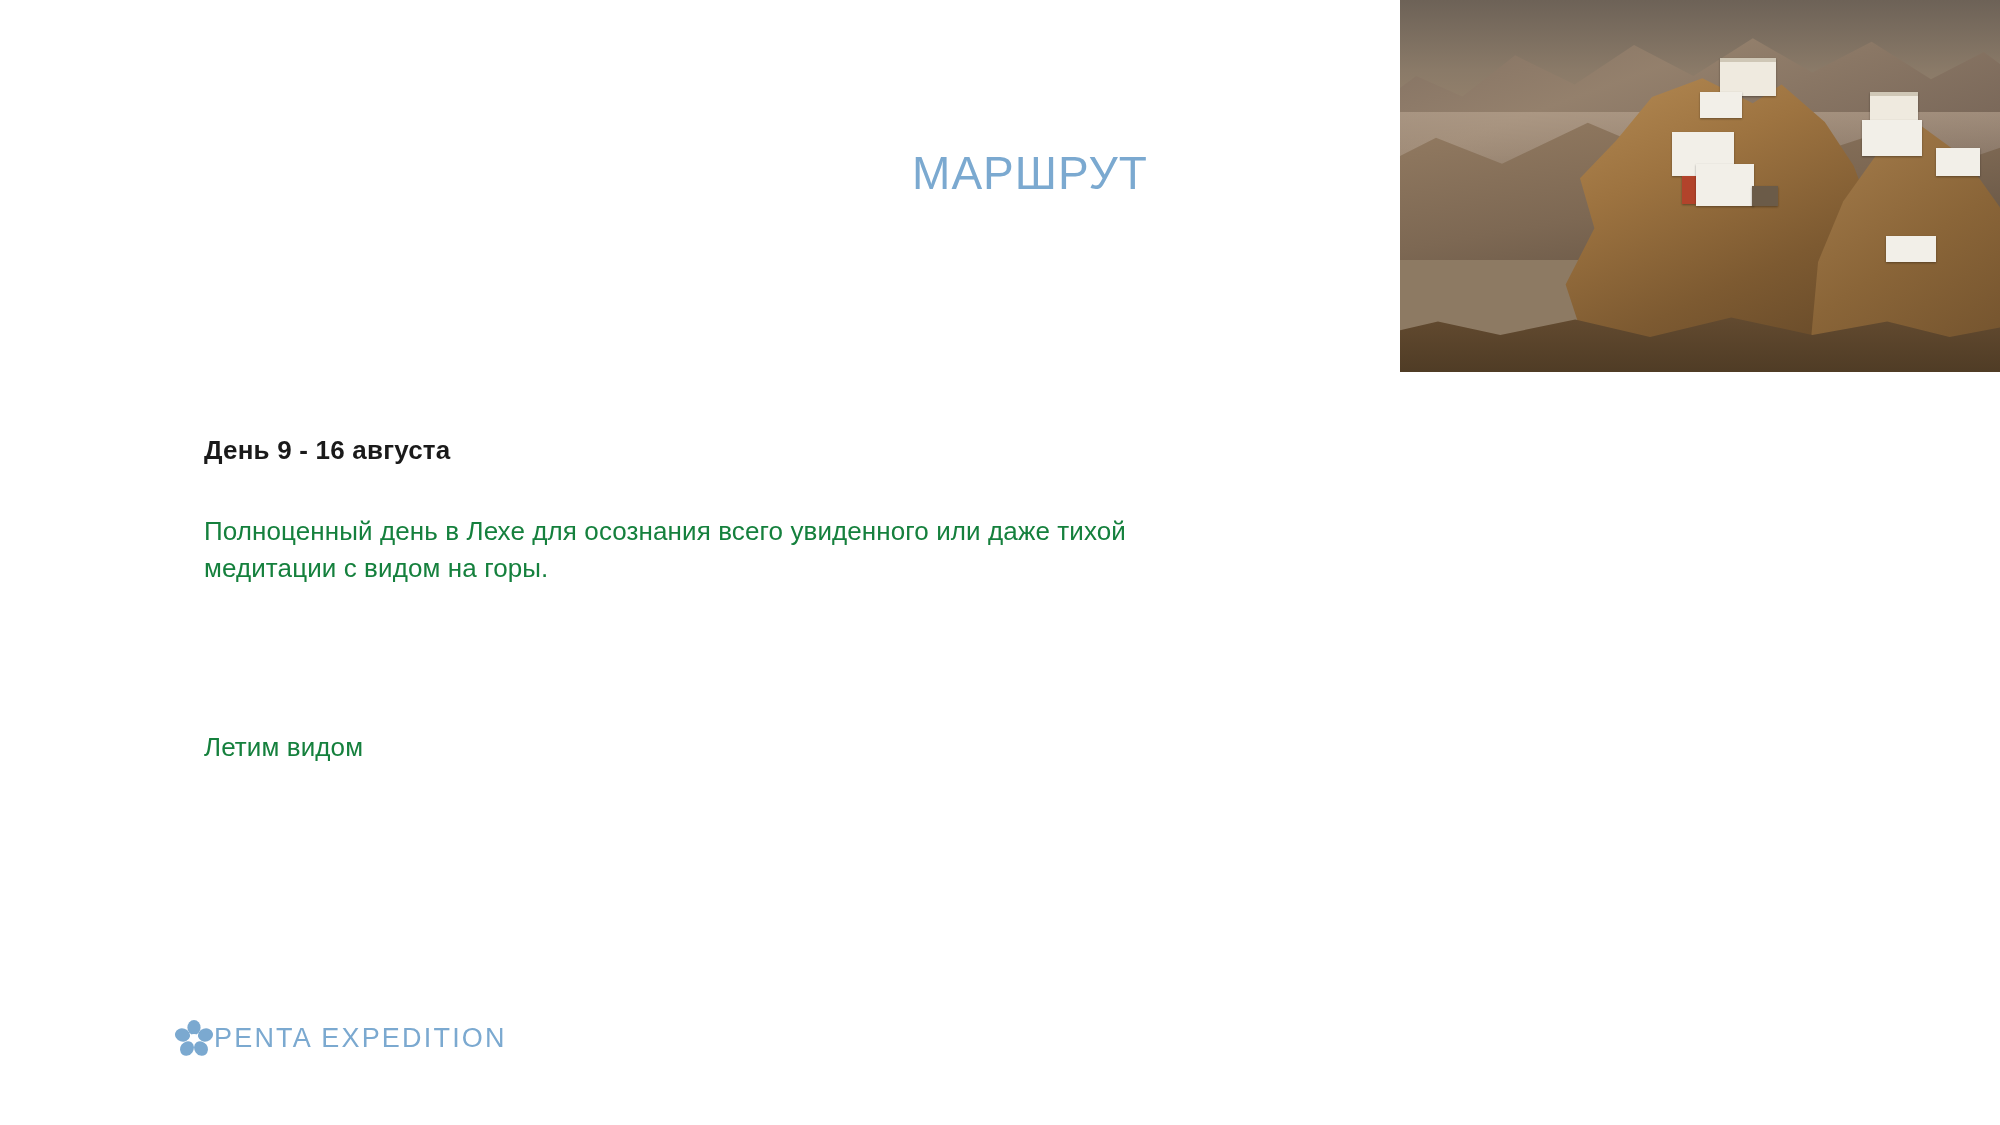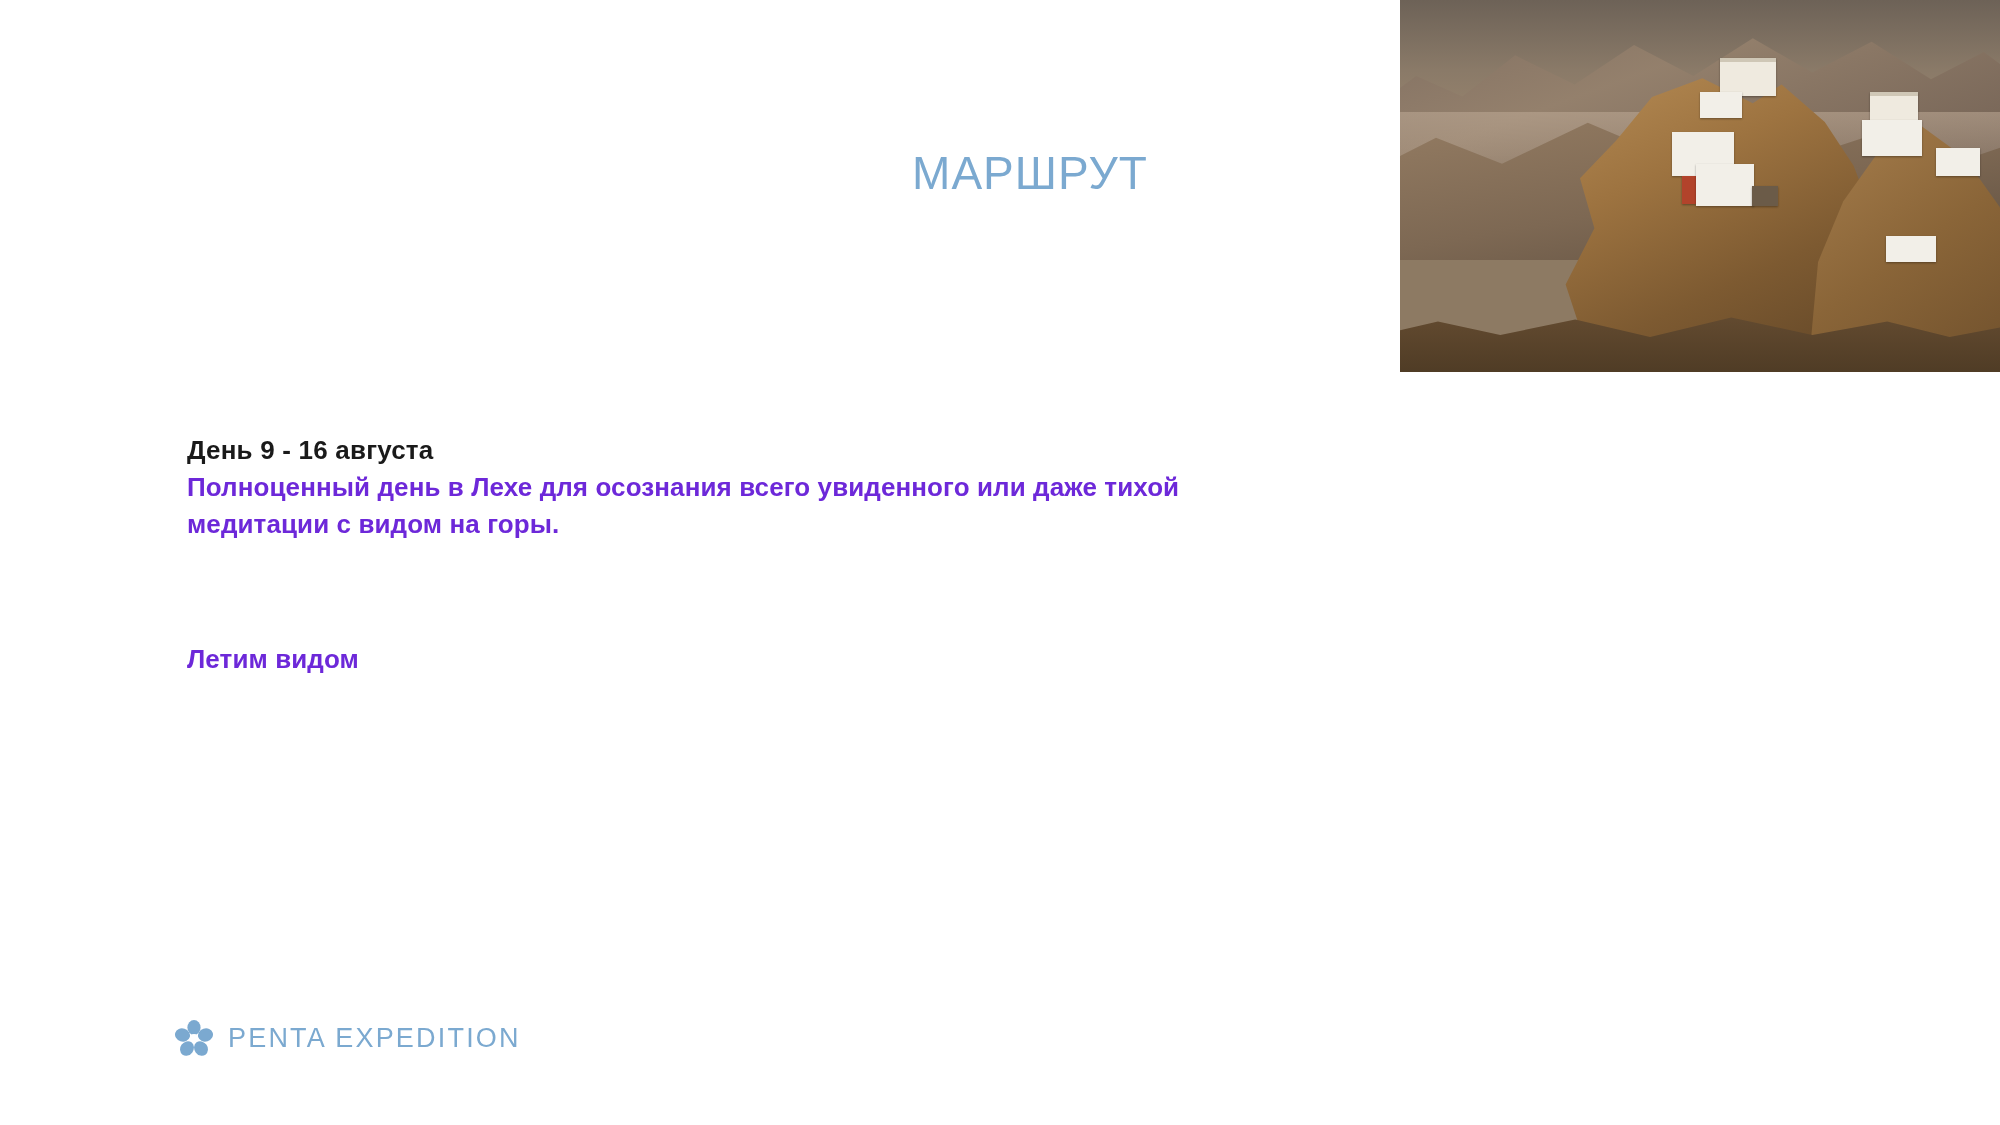--- a/index.html
+++ b/index.html
@@ -109,51 +109,51 @@
     line-height: 1.1;
     letter-spacing: 1px;
     color: #7ba9d0;
     font-weight: 400;
     white-space: nowrap;
   }
 
   
   .content {
     position: absolute;
-    left: 187px;
+    left: 204px;
     top: 432px;
     width: 1080px;
   }
   .entry { margin-bottom: 42px; }
   .entry:last-child { margin-bottom: 0; }
   .entry-title {
     font-size: 26px;
     font-weight: bold;
     color: #1a1a1a;
     line-height: 1.42;
     letter-spacing: .2px;
   }
   .entry-text {
     font-size: 26px;
-    font-weight: 700;
-    color: #6d28d9;
+    font-weight: 400;
+    color: #15803d;
     line-height: 1.42;
     letter-spacing: .1px;
     max-width: 1040px;
+    margin-top: 44px;
   }
   .spacer-gap { height: 56px; }
 
   
   .footer-logo {
     position: absolute;
     left: 174px;
     top: 1018px;
     display: flex;
     align-items: center;
-    gap: 14px;
   }
   .footer-logo .mark {
     width: 40px;
     height: 40px;
     position: relative;
     flex: 0 0 auto;
   }
   .footer-logo .mark svg { display: block; }
   .footer-logo .wordmark {
     font-size: 27px;

